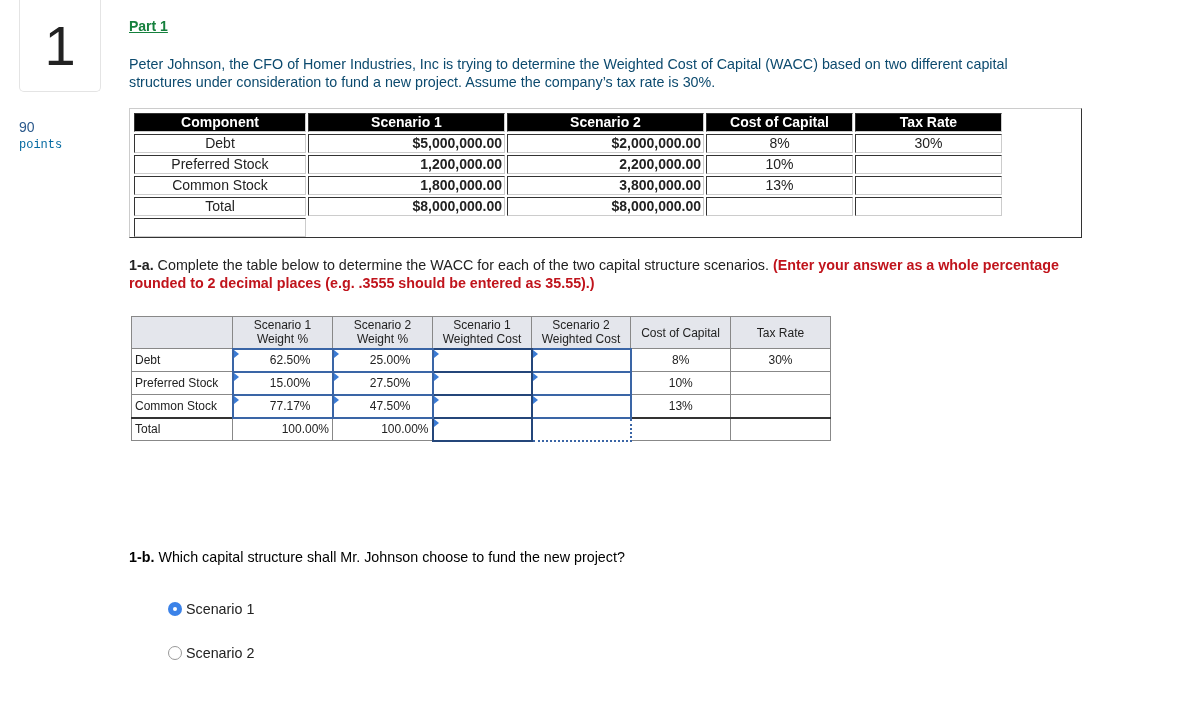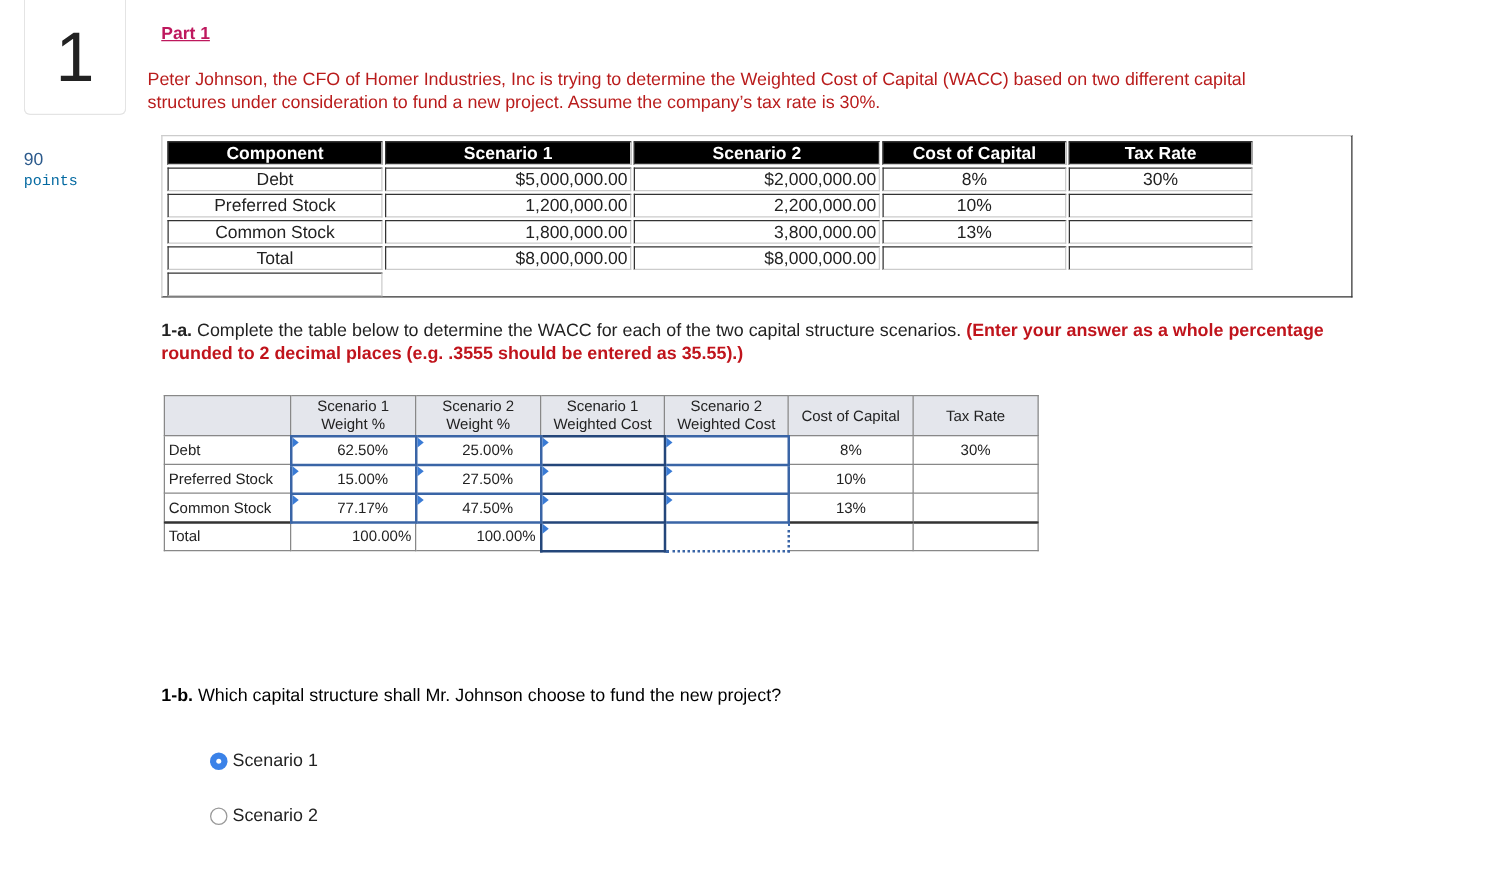--- a/index.html
+++ b/index.html
@@ -8,36 +8,36 @@
 
     .qnum-box {
       position: absolute; left: 19px; top: 0px; width: 82px; height: 92px;
       border: 1px solid #e4e4e4; border-top: none; border-radius: 0 0 5px 5px;
       display: flex; align-items: center; justify-content: center;
       font-size: 56px; color: #222; font-weight: 400;
     }
     .points-val { position: absolute; left: 19px; top: 119px; font-size: 14px; color: #2c5a8c; }
     .points-lbl { position: absolute; left: 19px; top: 138px; font-size: 12px; color: #0369a1; font-family: Liberation Mono, monospace; }
 
-    .part-title { position: absolute; left: 129px; top: 18px; font-size: 14px; font-weight: bold; text-decoration: underline; color: #be185d; }
-    .intro { position: absolute; left: 118px; top: 55px; width: 940px; font-size: 14.3px; line-height: 18px; color: #b91c1c; }
+    .part-title { position: absolute; left: 129px; top: 18px; font-size: 14px; font-weight: bold; text-decoration: underline; color: #15803d; }
+    .intro { position: absolute; left: 129px; top: 55px; width: 940px; font-size: 14.3px; line-height: 18px; color: #0c4a6e; }
 
     
     .top-wrap {
       position: absolute; left: 129px; top: 108px; width: 953px; height: 130px;
       border: 1px solid #333; border-top: 1px solid #ccc; border-left: 1px solid #ccc;
     }
     .top-table { position: absolute; left: 2px; top: 2px; border-collapse: separate; border-spacing: 2px; }
     .top-table td, .top-table th {
       height: 19px; font-size: 14px; padding: 0 2px; border: 1px solid #ccc;
       border-top-color: #333; border-left-color: #333; white-space: nowrap; line-height: 17px;
     }
     .top-table th { background: #000; color: #fff; font-weight: bold; text-align: center; }
     .top-table td.c { text-align: center; }
-    .top-table td.r { text-align: right; }
+    .top-table td.r { text-align: right; font-weight: bold; }
     .top-table td.blank-first { border: 1px solid #ccc; border-top-color:#333; border-left-color:#333; }
     .top-table td.none { border: none; }
 
     .q1a { position: absolute; left: 129px; top: 256px; width: 940px; font-size: 14.3px; line-height: 18px; color: #222; }
     .q1a b { font-weight: bold; text-align: right; }
     .q1a .red { color: #c0141c; font-weight: bold; }
 
     
     .wacc-table {
       position: absolute; left: 131px; top: 316px; border-collapse: collapse;

